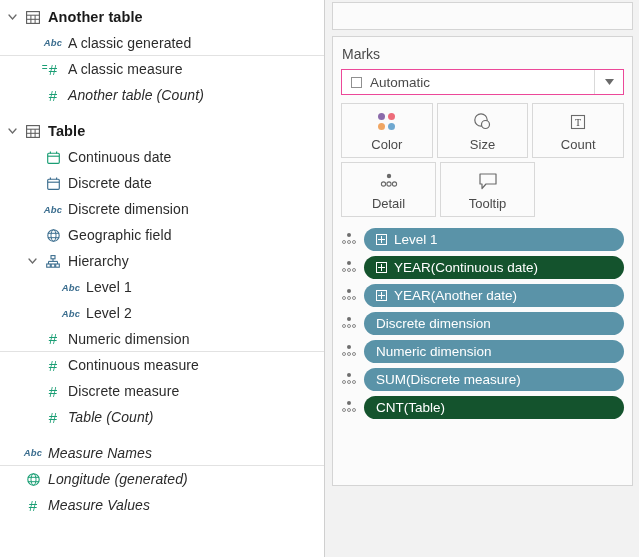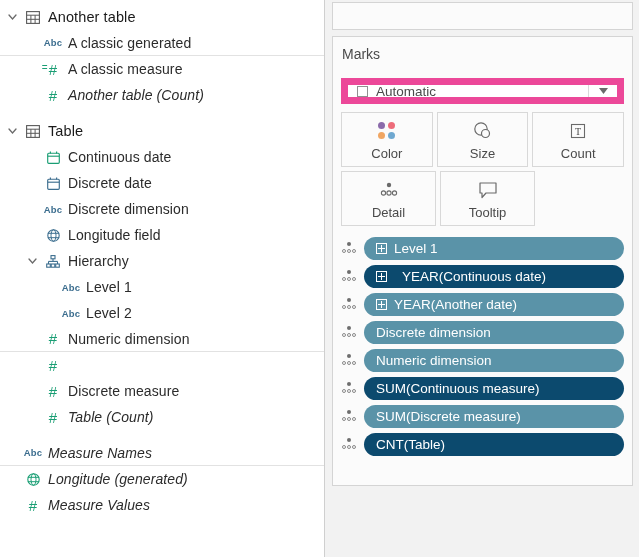--- a/index.html
+++ b/index.html
@@ -39,25 +39,26 @@
   .caret svg{display:block;}
   .ico{
     flex:0 0 26px;width:26px;
     display:flex;align-items:center;justify-content:center;
   }
   .ico svg{display:block;}
   .lbl{
     font-size:14px;color:#2b2b2b;letter-spacing:.1px;
     padding-left:2px;
   }
-  .lbl.bold{font-weight:normal;font-size:14.5px;color:#1a1a1a;}
+  .lbl.bold{font-weight:bold;font-size:14.5px;color:#1a1a1a;}
   .lbl.ital{font-style:italic;}
   .abc{
     font-size:9.5px;font-weight:bold;color:#3c6e8f;letter-spacing:.2px;
     font-family:"Liberation Sans","DejaVu Sans",sans-serif;
+    font-style:italic;
   }
   .hash{font-size:15px;color:#1a9e74;line-height:1;font-weight:500;}
   .eqhash{font-size:15px;color:#1a9e74;line-height:1;position:relative;}
   .eqhash::before{
     content:"=";position:absolute;left:-7px;top:1px;font-size:10px;color:#1a9e74;
   }
 
   
   .right{
     position:absolute;left:326px;top:0;width:279px;height:557px;
@@ -69,22 +70,22 @@
     background:#fbfbfb;border:1px solid #d4d4d4;box-sizing:border-box;
   }
   .marks-card{
     position:absolute;left:6px;top:36px;width:301px;height:450px;
     background:#fbfbfb;border:1px solid #d4d4d4;box-sizing:border-box;
   }
   .marks-title{
     padding:9px 0 0 9px;font-size:14px;color:#4a4a4a;
   }
   .mark-type{
-    margin:16px 8px 0 8px;height:26px;
-    background:#ffffff;border:7px solid #ec4899;box-sizing:border-box;
+    margin:7px 8px 0 8px;height:26px;
+    background:#ffffff;border:1px solid #ec4899;box-sizing:border-box;
     display:flex;align-items:center;
   }
   .mt-check{
     width:11px;height:11px;border:1px solid #909090;background:#fff;
     margin-left:9px;flex:0 0 11px;box-sizing:border-box;
   }
   .mt-label{margin-left:8px;font-size:13.5px;color:#4a4a4a;flex:1;}
   .mt-arrow{
     width:28px;flex:0 0 28px;height:100%;
     border-left:1px solid #d9d9d9;
@@ -123,21 +124,21 @@
   .detail-ico i:nth-child(3){left:10px;top:8px;border:1px solid #8a8a8a;width:2px;height:2px;background:transparent;}
   .detail-ico i:nth-child(4){left:15px;top:8px;border:1px solid #8a8a8a;width:2px;height:2px;background:transparent;}
   .pill{
     height:23px;border-radius:12px;
     display:flex;align-items:center;
     color:#ffffff;font-size:13.5px;
     padding:0 12px;box-sizing:border-box;
     flex:1;
   }
   .pill.blue{background:#5a93a8;}
-  .pill.green{background:#0c4a6e;gap:8px;}
+  .pill.green{background:#14532d;}
   .pill .plus{
     width:11px;height:11px;border:1px solid #ffffff;
     margin-right:7px;flex:0 0 11px;position:relative;box-sizing:border-box;
   }
   .pill .plus::before{content:"";position:absolute;left:4px;top:1px;width:1px;height:7px;background:#fff;}
   .pill .plus::after{content:"";position:absolute;left:1px;top:4px;width:7px;height:1px;background:#fff;}
 </style>
 </head>
 <body>
 
@@ -245,21 +246,21 @@
           <div style="width: 24px; flex: 0 0 24px;"></div>
           <span class="caret"></span>
           <span class="ico">
             <svg width="13" height="13" viewBox="0 0 13 13">
               <circle cx="6.5" cy="6.5" r="5.7" fill="none" stroke="#3c6e8f" stroke-width="1.1"></circle>
               <ellipse cx="6.5" cy="6.5" rx="2.5" ry="5.7" fill="none" stroke="#3c6e8f" stroke-width="1"></ellipse>
               <line x1="0.8" y1="4.3" x2="12.2" y2="4.3" stroke="#3c6e8f" stroke-width="1"></line>
               <line x1="0.8" y1="8.7" x2="12.2" y2="8.7" stroke="#3c6e8f" stroke-width="1"></line>
             </svg>
           </span>
-          <span class="lbl">Longitude field</span>
+          <span class="lbl">Geographic field</span>
         </div>
         <div class="row">
           <div style="width: 24px; flex: 0 0 24px;"></div>
           <span class="caret">
             <svg width="9" height="6" viewBox="0 0 9 6">
               <path d="M1 1 L4.5 5 L8 1" fill="none" stroke="#6a6a6a" stroke-width="1.3" stroke-linecap="round"></path>
             </svg>
           </span>
           <span class="ico">
             <svg width="14" height="13" viewBox="0 0 14 13">
@@ -298,20 +299,21 @@
             <span class="hash">#</span>
           </span>
           <span class="lbl">Numeric dimension</span>
         </div>
         <div class="row">
           <div style="width: 24px; flex: 0 0 24px;"></div>
           <span class="caret"></span>
           <span class="ico">
             <span class="hash">#</span>
           </span>
+          <span class="lbl">Continuous measure</span>
         </div>
         <div class="row">
           <div style="width: 24px; flex: 0 0 24px;"></div>
           <span class="caret"></span>
           <span class="ico">
             <span class="hash">#</span>
           </span>
           <span class="lbl">Discrete measure</span>
         </div>
         <div class="row">
@@ -492,31 +494,20 @@
               <span>Numeric dimension</span>
             </span>
           </div>
           <div class="pill-row">
             <span class="detail-ico">
               <i></i>
               <i></i>
               <i></i>
               <i></i>
             </span>
-            <span class="pill green">
-              <span>SUM(Continuous measure)</span>
-            </span>
-          </div>
-          <div class="pill-row">
-            <span class="detail-ico">
-              <i></i>
-              <i></i>
-              <i></i>
-              <i></i>
-            </span>
             <span class="pill blue">
               <span>SUM(Discrete measure)</span>
             </span>
           </div>
           <div class="pill-row">
             <span class="detail-ico">
               <i></i>
               <i></i>
               <i></i>
               <i></i>

